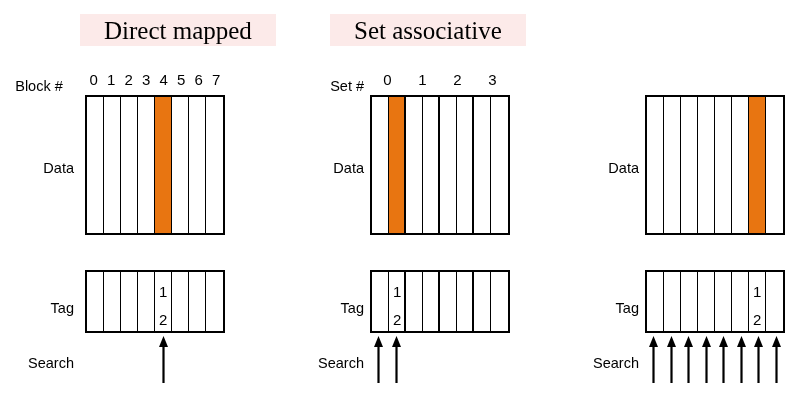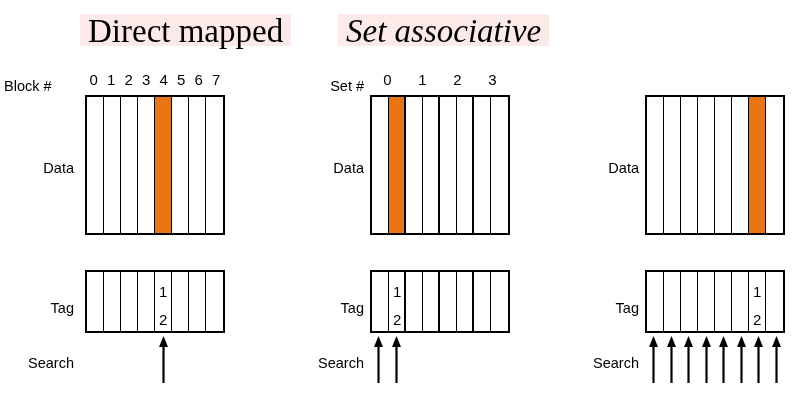--- a/index.html
+++ b/index.html
@@ -25,28 +25,28 @@
   #panel-set      { left: 280px; }
   #panel-fully    { left: 545px; width: 267px; }
 
   .panel-title {
     position: absolute;
     top: 14px;
     height: 32px;
     line-height: 34px;
     background: #fceae9;
     font-family: "Liberation Serif", serif;
-    font-size: 33px;
+    font-size: 25px;
     color: #000000;
     text-align: center;
     white-space: nowrap;
-    padding: 0 8px;
+    padding: 0 24px;
   }
   #title-direct { left: 80px; }
-  #title-set    { left: 58px; font-style: italic; }
+  #title-set    { left: 50px; }
   #title-fully  { left: 55px; }
 
   .axis-label {
     position: absolute;
     font-size: 14.5px;
     color: #000000;
     white-space: nowrap;
     text-align: right;
   }
 
@@ -106,21 +106,21 @@
   .row-label-tag    { }
   .row-label-search { }
 </style>
 </head>
 <body>
 
 <div class="panel" id="panel-direct">
 
   <div class="panel-title" id="title-direct">Direct mapped</div>
 
-  <div class="axis-label" id="lbl-block-hash" style="left:4px; top:78px; width:70px; text-align:left;">Block #</div>
+  <div class="axis-label" id="lbl-block-hash" style="left:4px; top:78px; width:70px; text-align:center;">Block #</div>
 
   <div class="index-row" id="idx-direct" style="left:85px; width:140px;">
       <div class="index-cell" style="width: 12.5%;">0</div>
       <div class="index-cell" style="width: 12.5%;">1</div>
       <div class="index-cell" style="width: 12.5%;">2</div>
       <div class="index-cell" style="width: 12.5%;">3</div>
       <div class="index-cell" style="width: 12.5%;">4</div>
       <div class="index-cell" style="width: 12.5%;">5</div>
       <div class="index-cell" style="width: 12.5%;">6</div>
       <div class="index-cell" style="width: 12.5%;">7</div>

